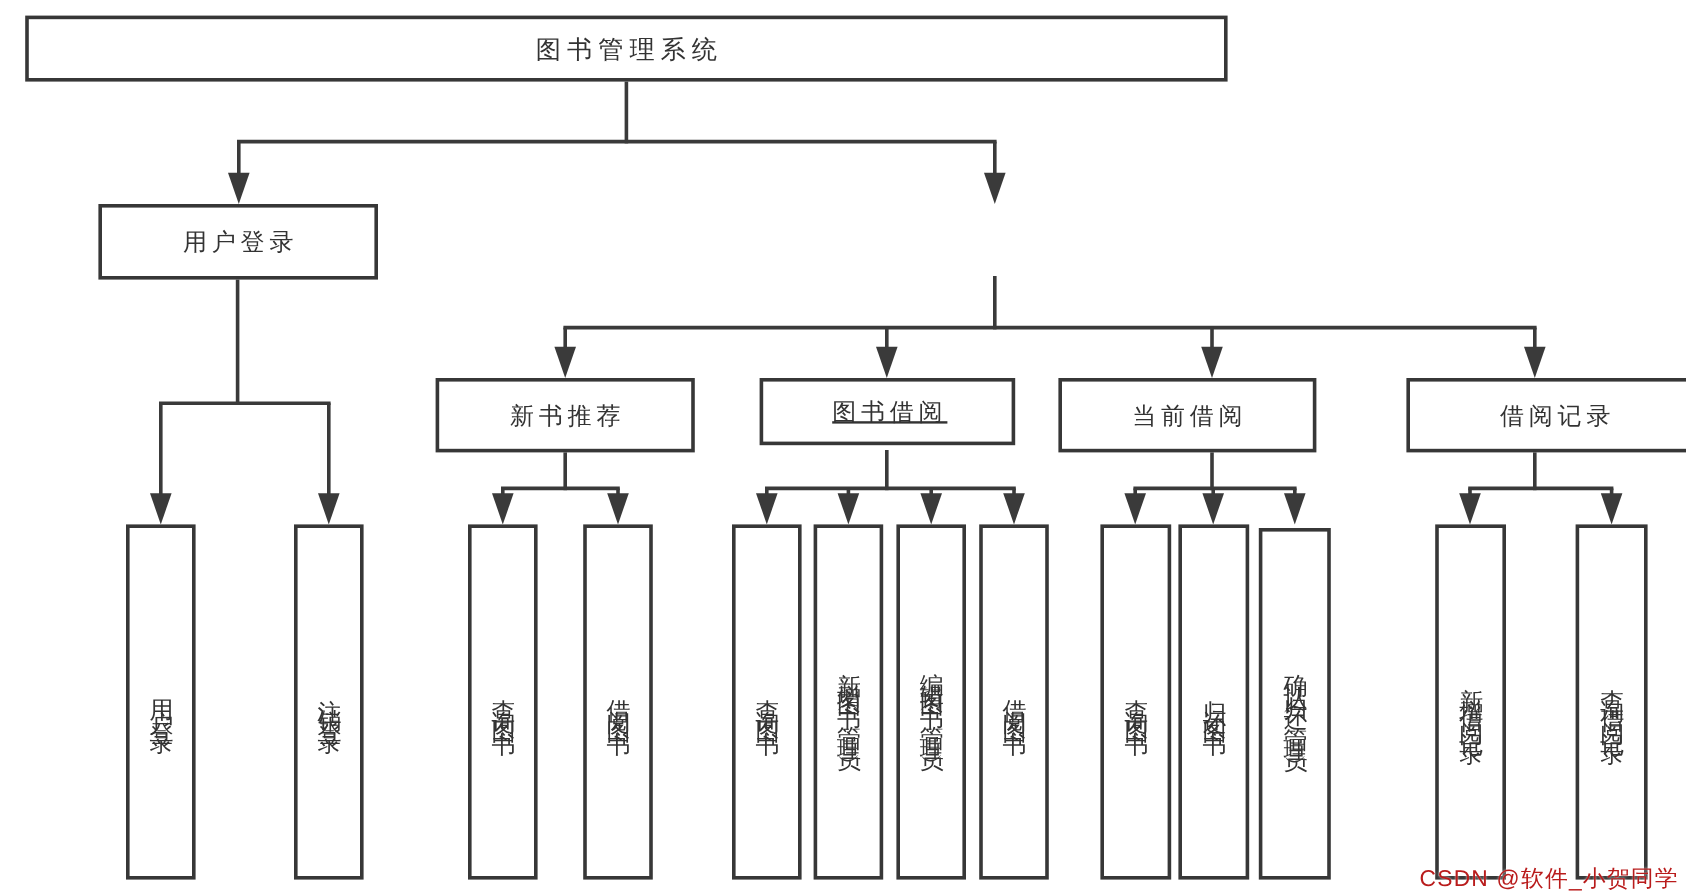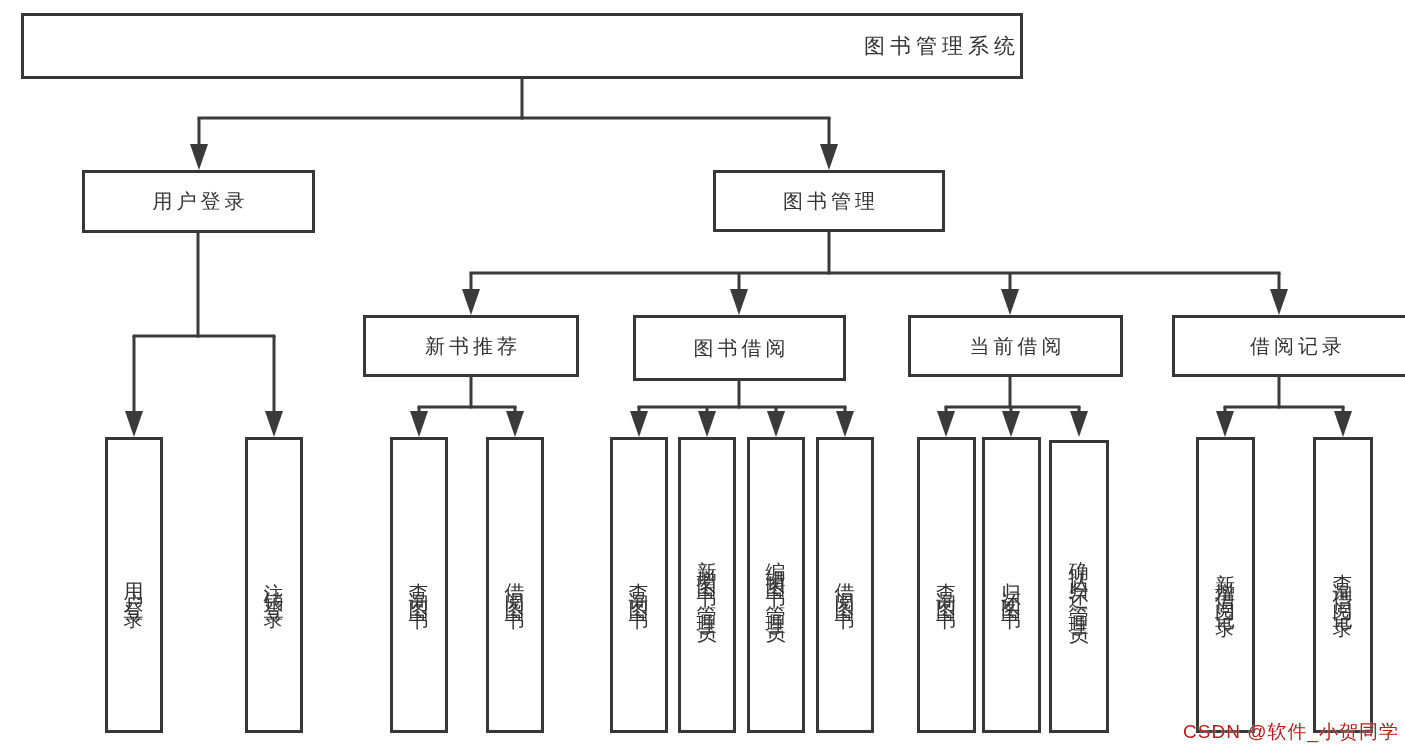--- a/index.html
+++ b/index.html
@@ -130,38 +130,35 @@
       <polygon points="767,411 785,411 776,437"></polygon>
       <polygon points="836,411 854,411 845,437"></polygon>
       <polygon points="937,411 955,411 946,437"></polygon>
       <polygon points="1002,411 1020,411 1011,437"></polygon>
       <polygon points="1070,411 1088,411 1079,437"></polygon>
       <polygon points="1216,411 1234,411 1225,437"></polygon>
       <polygon points="1334,411 1352,411 1343,437"></polygon>
     </g>
   </svg>
 
-  <div class="node h-node root-node" style="left:21px; top:13px; width:1002px; height:66px;justify-content:flex-end;">
+  <div class="node h-node root-node" style="left:21px; top:13px; width:1002px; height:55px;">
     <span>图书管理系统</span>
   </div>
 
   <div class="node h-node" style="left:82px; top:170px; width:233px; height:63px;">
     <span>用户登录</span>
   </div>
-  <div class="node h-node" style="left:713px; top:170px; width:232px; height:62px;">
-    <span>图书管理</span>
-  </div>
 
   <div class="node h-node" style="left:363px; top:315px; width:216px; height:62px;">
     <span>新书推荐</span>
   </div>
-  <div class="node h-node" style="left:633px; top:315px; width:213px; height:66px;">
+  <div class="node h-node" style="left:633px; top:315px; width:213px; height:56px;text-decoration:underline;">
     <span>图书借阅</span>
   </div>
-  <div class="node h-node" style="left:908px; top:315px; width:215px; height:62px;">
+  <div class="node h-node" style="left:882px; top:315px; width:215px; height:62px;">
     <span>当前借阅</span>
   </div>
   <div class="node h-node" style="left:1172px; top:315px; width:248px; height:62px;">
     <span>借阅记录</span>
   </div>
 
   <div class="node v-node" style="left:105px; top:437px; width:58px; height:296px;">
     <span>用户登录</span>
   </div>
   <div class="node v-node" style="left:245px; top:437px; width:58px; height:296px;">

